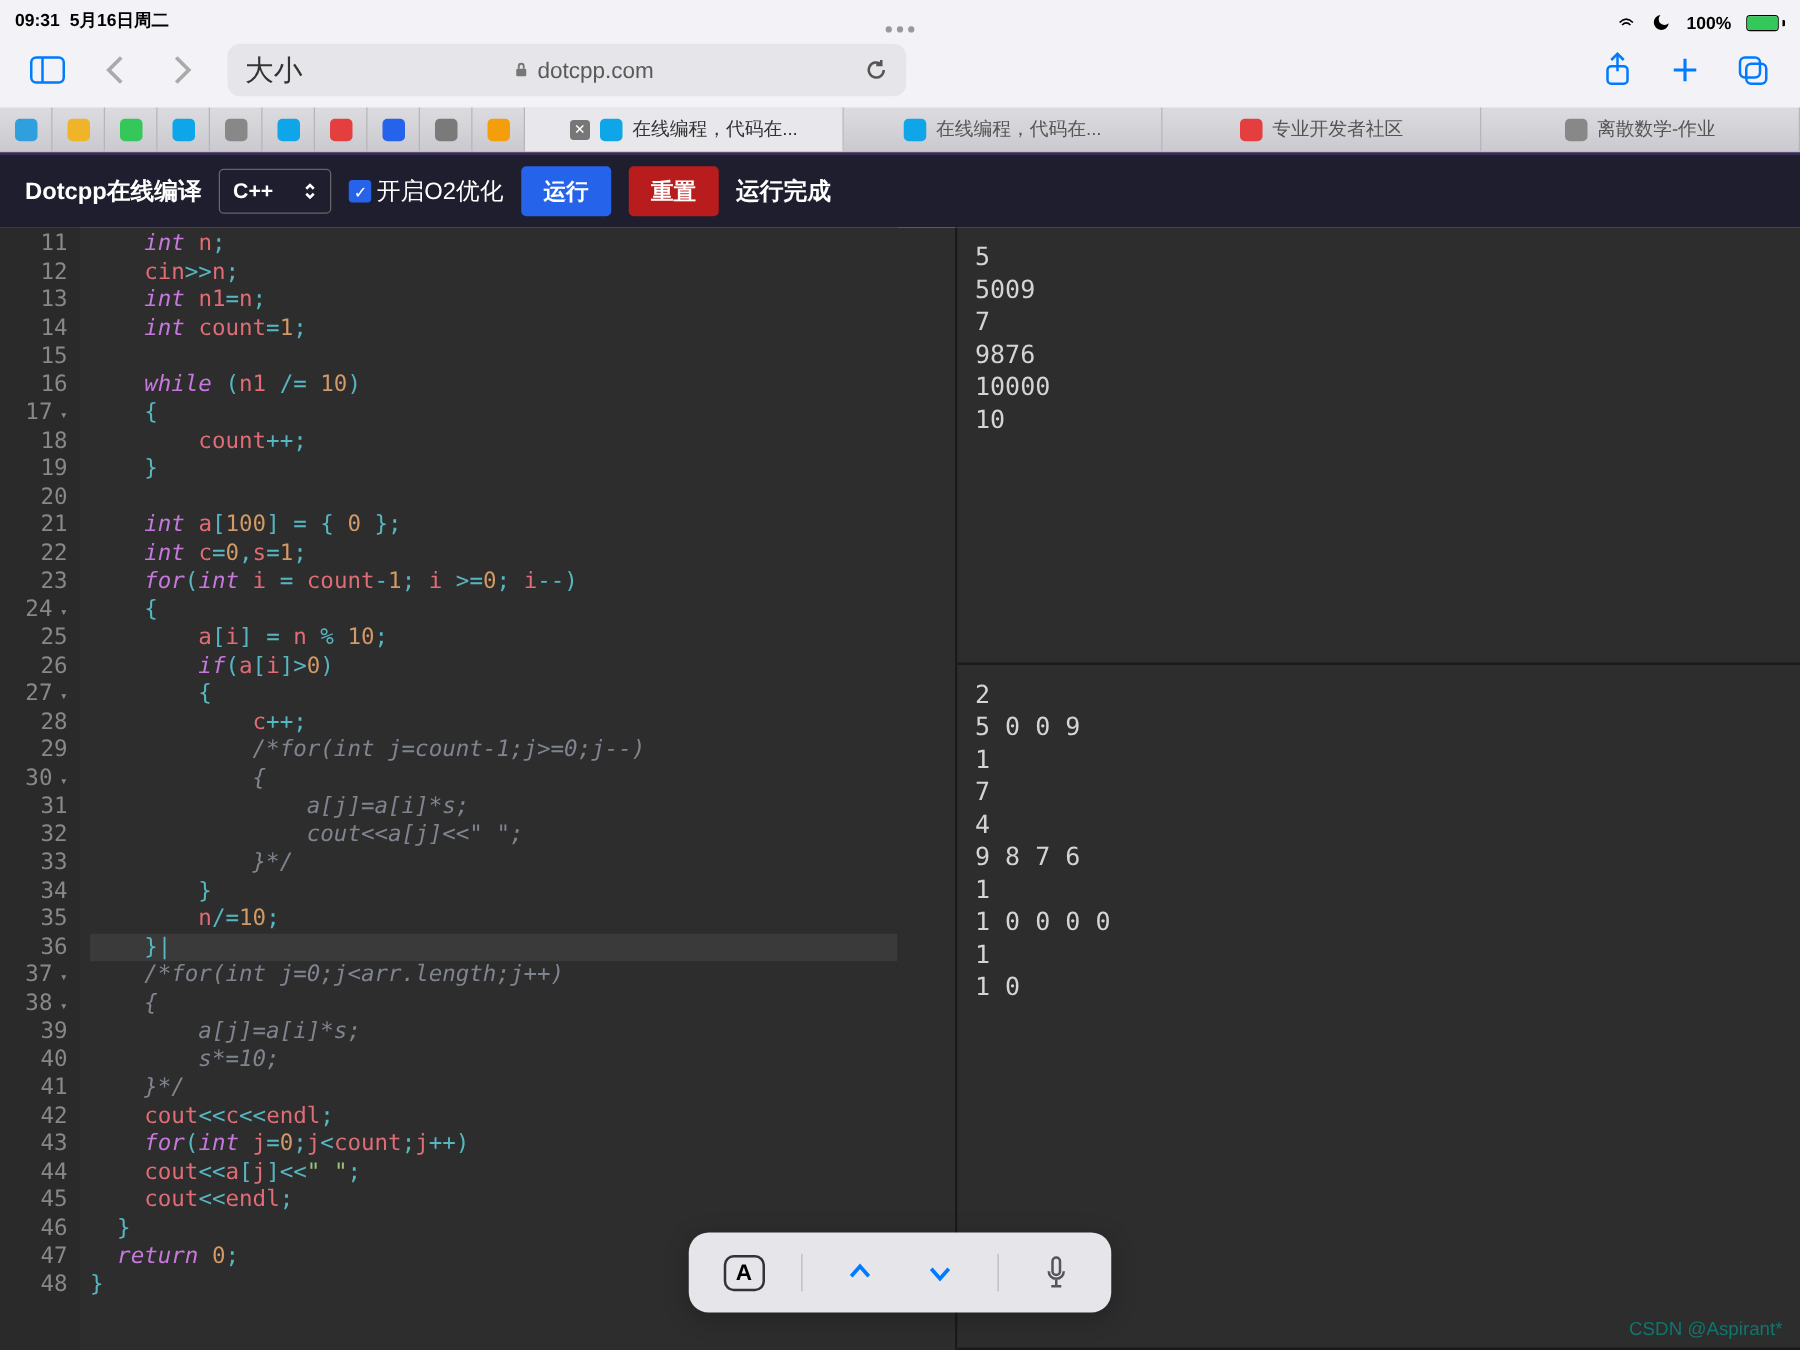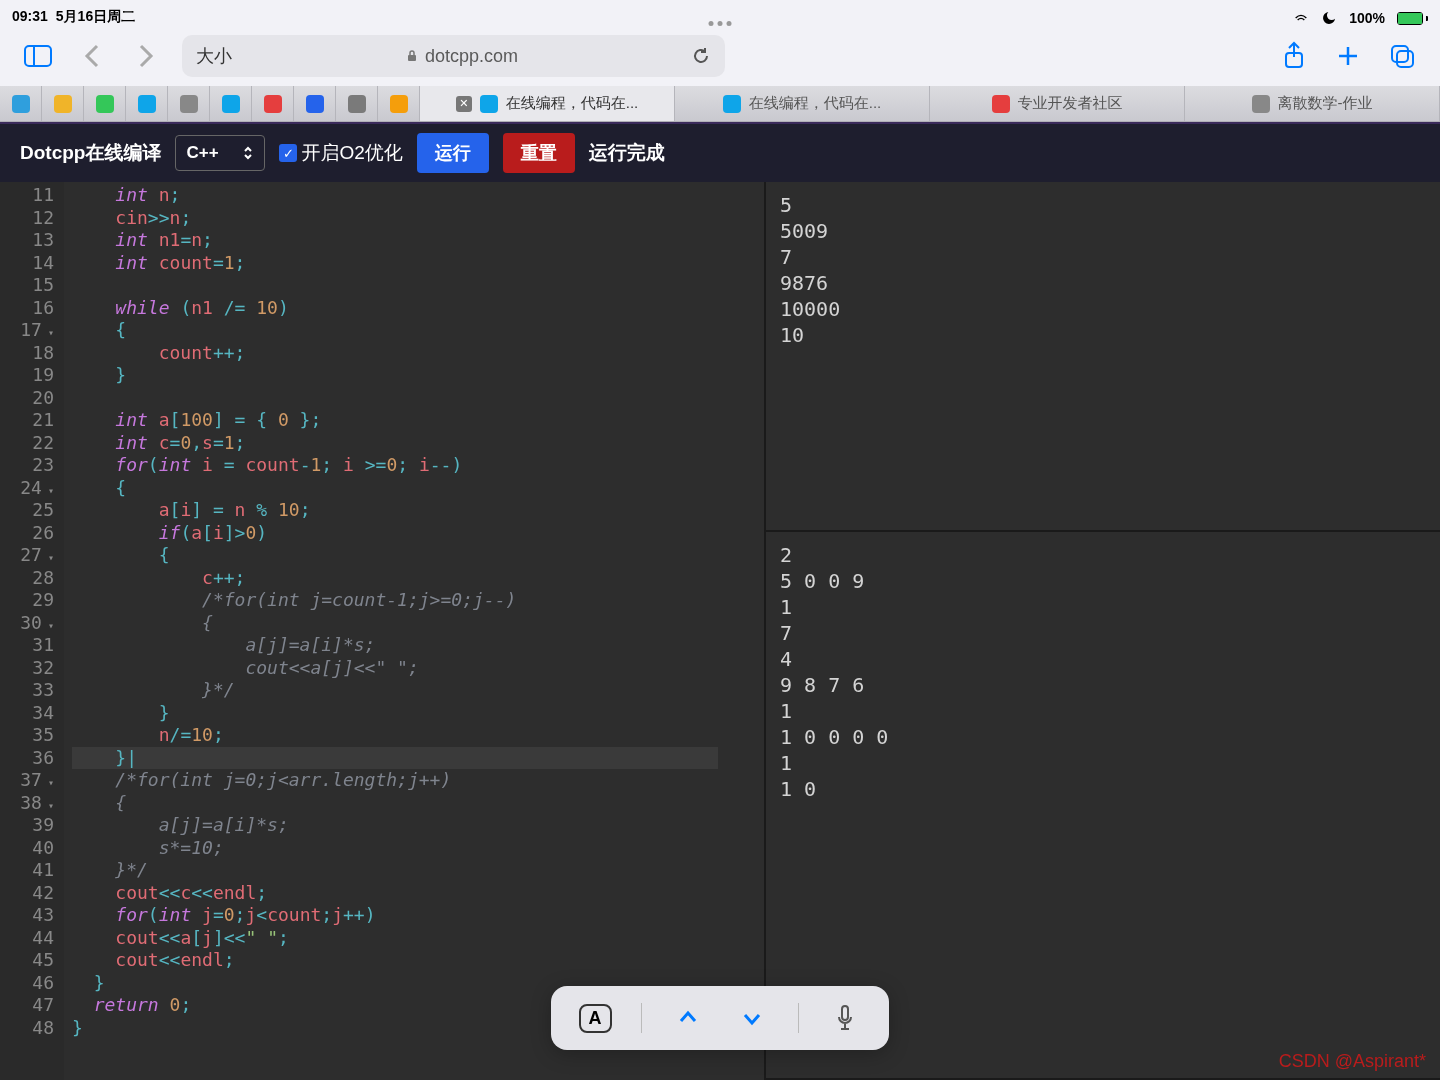--- a/index.html
+++ b/index.html
@@ -16,21 +16,21 @@
 .battery-body { width: 26px; height: 13px; border: 1.5px solid #000; border-radius: 3px; position: relative; }
 .battery-fill { width: 100%; height: 100%; background: #34c759; border-radius: 1px; }
 .battery-tip { width: 2px; height: 5px; background: #000; border-radius: 0 1px 1px 0; }
 
 
 .safari-toolbar { height: 60px; background: #f2f2f7; display: flex; align-items: center; padding: 0 20px; gap: 18px; }
 .tb-btn { width: 36px; height: 36px; display: flex; align-items: center; justify-content: center; border-radius: 8px; }
 .tb-btn.blue svg { stroke: #007aff; }
 .tb-btn.gray svg { stroke: #aaa; }
 .addr-bar { flex: 1; max-width: 880px; margin: 0 auto; height: 42px; background: #e5e5ea; border-radius: 10px; display: flex; align-items: center; padding: 0 14px; gap: 10px; }
-.addr-bar .label { font-size: 18px; color: #333; }
+.addr-bar .label { font-size: 23px; color: #333; }
 .addr-bar .url-center { flex: 1; display: flex; align-items: center; justify-content: center; gap: 6px; }
 .addr-bar .url { font-size: 18px; color: #5a5a5a; font-weight: 500; }
 .addr-bar .lock { width: 14px; height: 14px; }
 .addr-bar .reload { width: 20px; height: 20px; }
 
 
 .tabs-row { height: 36px; background: linear-gradient(#dcdce0, #c9c9cf); display: flex; align-items: stretch; border-bottom: 1px solid #b0b0b6; }
 .mini-tab { width: 42px; border-right: 1px solid #b5b5bb; display: flex; align-items: center; justify-content: center; }
 .mini-tab .sq { width: 18px; height: 18px; border-radius: 4px; }
 .big-tab { flex: 1; display: flex; align-items: center; justify-content: center; gap: 8px; font-size: 15px; color: #555; border-right: 1px solid #b5b5bb; padding: 0 8px; }
@@ -70,21 +70,21 @@
 .io-side { flex: 1; display: flex; flex-direction: column; border-left: 2px solid #1a1a1a; }
 .io-panel { flex: 1; background: #2d2d2d; color: #d4d4d4; font-family: Menlo, Consolas, monospace; font-size: 20px; padding: 10px 14px; border-bottom: 2px solid #1a1a1a; white-space: pre; line-height: 26px; }
 .io-panel.out { flex: 1.6; }
 
 
 .float-pill { position: absolute; bottom: 30px; left: 50%; transform: translateX(-50%); height: 64px; background: #e5e5ea; border-radius: 16px; display: flex; align-items: center; padding: 0 26px; gap: 28px; box-shadow: 0 4px 20px rgba(0,0,0,0.25); }
 .pill-item { width: 36px; height: 36px; display: flex; align-items: center; justify-content: center; }
 .pill-sep { width: 1px; height: 30px; background: #bbb; }
 .aa-box { border: 2px solid #333; border-radius: 8px; padding: 2px 8px; font-weight: 700; font-size: 18px; }
 
-.watermark { position: absolute; bottom: 8px; right: 14px; color: #b91c1c; font-size: 18px; }
+.watermark { position: absolute; bottom: 8px; right: 14px; color: #0f766e; font-size: 15px; }
 </style>
 </head>
 <body>
 
 <div class="status-bar">
   <div class="left">
     <span>09:31</span>
     <span>5月16日周二</span>
   </div>
   <div class="center">

